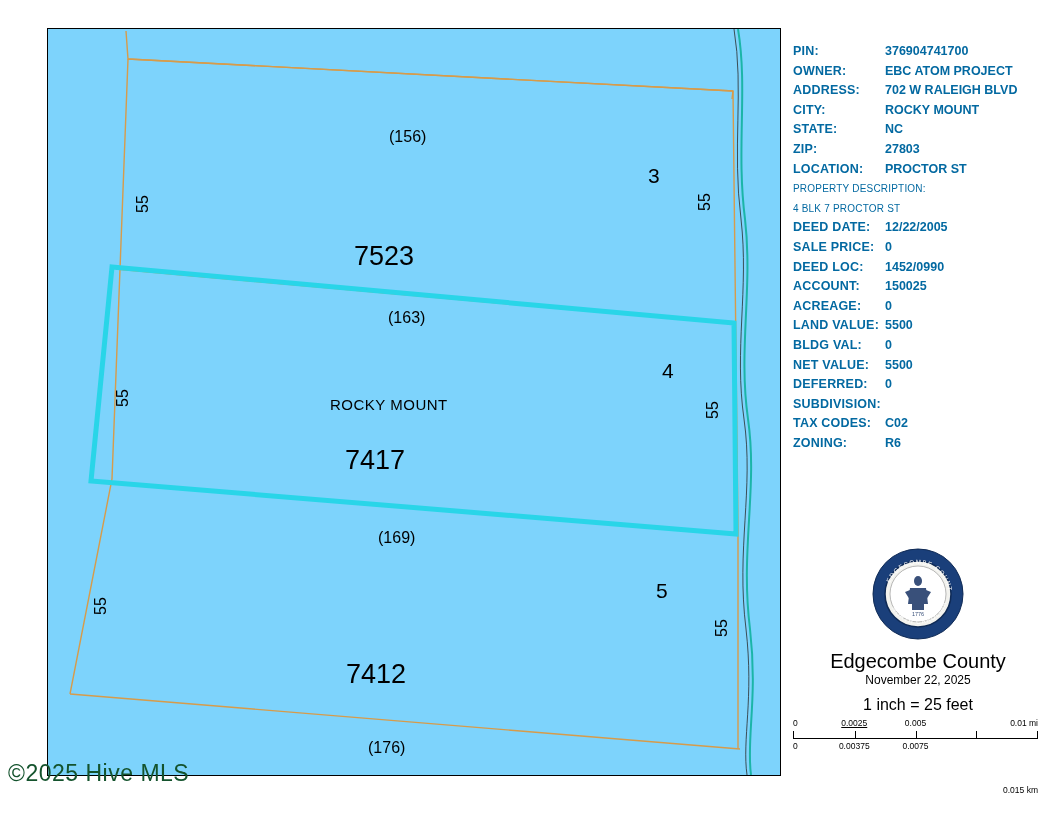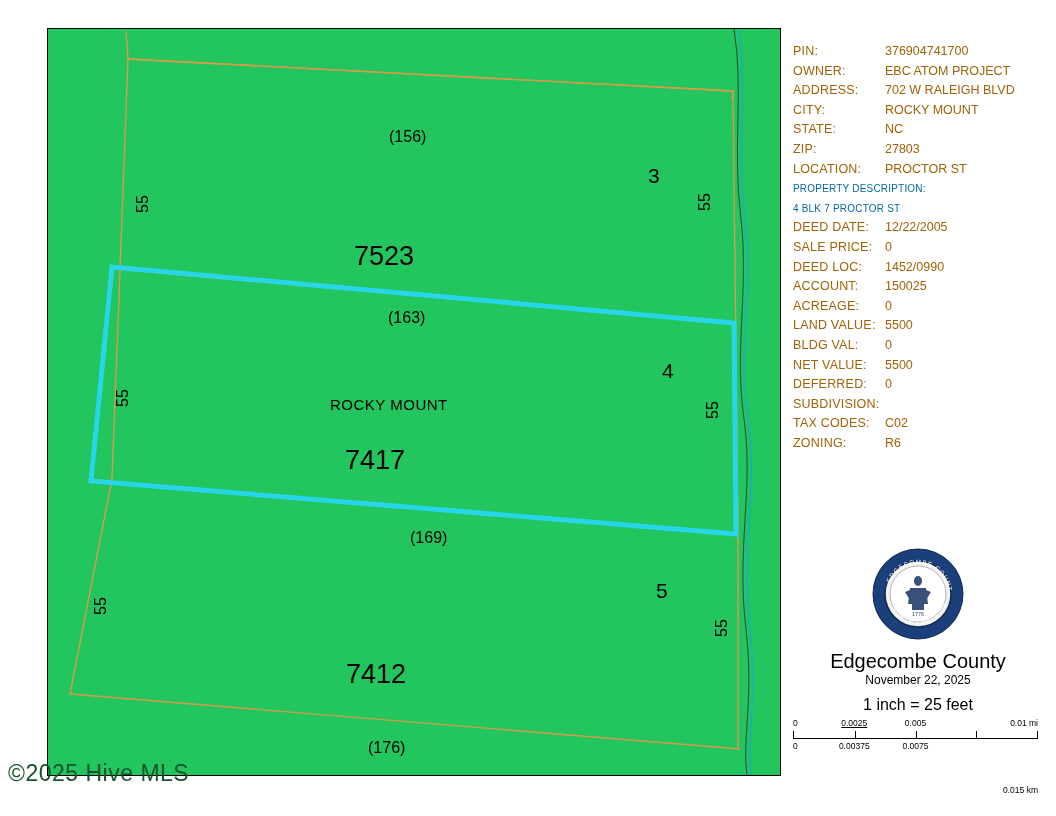--- a/index.html
+++ b/index.html
@@ -16,21 +16,21 @@
   }
   .map-frame {
     position: absolute;
     left: 47px;
     top: 28px;
     width: 734px;
     height: 748px;
     border: 1px solid #000000;
     box-sizing: border-box;
     overflow: hidden;
-    background: #22c55e;
+    background: #7dd3fc;
   }
   .map-svg {
     position: absolute;
     left: 0;
     top: 0;
   }
   .lbl {
     position: absolute;
     font-family: "Liberation Sans", sans-serif;
     color: #000000;
@@ -60,21 +60,22 @@
   .info-panel {
     position: absolute;
     left: 793px;
     top: 42px;
     width: 250px;
   }
   .info-row {
     display: flex;
     font-size: 12.5px;
     line-height: 19.6px;
-    color: #a16207;
+    color: #0369a1;
+    font-weight: bold;
   }
   .info-key {
     width: 92px;
     flex: 0 0 92px;
     letter-spacing: 0.2px;
   }
   .info-val {
     flex: 1 1 auto;
   }
   .info-single {
@@ -192,21 +193,21 @@
   <div class="lbl side-label rot90" style="left:86px; top:166px;">55</div>
   <div class="lbl side-label rot90" style="left:648px; top:164px;">55</div>
 
   <div class="lbl dim-label" style="left:340px; top:280px;">(163)</div>
   <div class="lbl city-label" style="left:282px; top:367px;">ROCKY MOUNT</div>
   <div class="lbl parcel-num" style="left:297px; top:416px;">7417</div>
   <div class="lbl lot-num" style="left:614px; top:330px;">4</div>
   <div class="lbl side-label rot90" style="left:66px; top:360px;">55</div>
   <div class="lbl side-label rot90" style="left:656px; top:372px;">55</div>
 
-  <div class="lbl dim-label" style="left:330px; top:500px;margin-left:32px;">(169)</div>
+  <div class="lbl dim-label" style="left:330px; top:500px;">(169)</div>
   <div class="lbl parcel-num" style="left:298px; top:630px;">7412</div>
   <div class="lbl lot-num" style="left:608px; top:550px;">5</div>
   <div class="lbl side-label rot90" style="left:44px; top:568px;">55</div>
   <div class="lbl side-label rot90" style="left:665px; top:590px;">55</div>
   <div class="lbl dim-label" style="left:320px; top:710px;">(176)</div>
 
 </div>
 
 <div class="info-panel">
   <div class="info-row">

